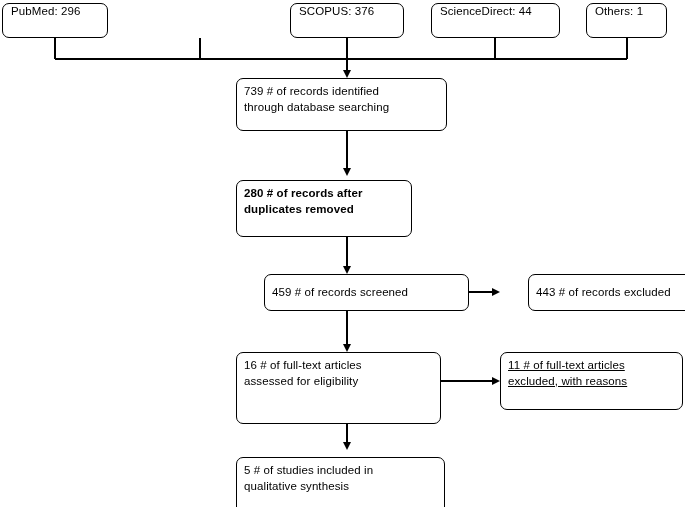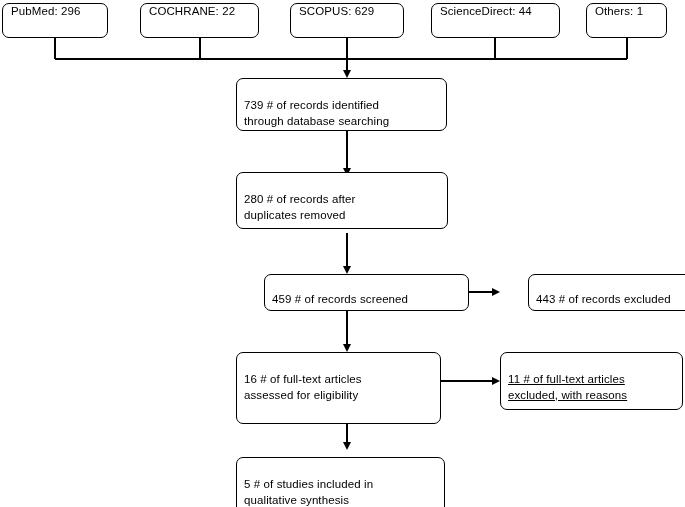--- a/index.html
+++ b/index.html
@@ -20,21 +20,21 @@
   }
   .node {
     position: absolute;
     box-sizing: border-box;
     border: 1px solid #000000;
     border-radius: 7px;
     background: #ffffff;
     font-size: 11.5px;
     line-height: 15.5px;
     color: #000000;
-    padding: 19px 7px 4px 7px;
+    padding: 5px 7px 4px 7px;
     white-space: pre-line;
     letter-spacing: 0.1px;
   }
   .node.centerline {
     display: flex;
     align-items: center;
     margin-left: 28px;
   }
   .source-node {
     height: 35px;
@@ -97,40 +97,37 @@
     <polygon class="arrowhead" points="500,381 492,377 492,385"></polygon>
 
     <line x1="347" y1="410" x2="347" y2="444"></line>
     <polygon class="arrowhead" points="347,450 343,442 351,442"></polygon>
   </svg>
 
   <div class="node source-node" style="left:2px; top:3px; width:106px;">
     <span>PubMed: 296</span>
   </div>
 
-  <div class="node source-node" style="left:140px; top:3px; width:119px;">
-    <span>COCHRANE: 22</span>
-  </div>
 
   <div class="node source-node" style="left:290px; top:3px; width:114px;">
-    <span>SCOPUS: 629</span>
+    <span>SCOPUS: 376</span>
   </div>
 
   <div class="node source-node" style="left:431px; top:3px; width:129px;">
     <span>ScienceDirect: 44</span>
   </div>
 
   <div class="node source-node" style="left:586px; top:3px; width:81px;">
     <span>Others: 1</span>
   </div>
 
   <div class="node" style="left:236px; top:78px; width:211px; height:53px;">739 # of records identified
 through database searching</div>
 
-  <div class="node" style="left:236px; top:172px; width:212px; height:57px;">280 # of records after
+  <div class="node" style="left:236px; top:180px; width:176px; height:57px;font-weight:bold;">280 # of records after
 duplicates removed</div>
 
   <div class="node centerline" style="left:236px; top:274px; width:205px; height:37px;">
     <span>459 # of records screened</span>
   </div>
 
   <div class="node" style="left:236px; top:352px; width:205px; height:72px;">16 # of full-text articles
 assessed for eligibility</div>
 
   <div class="node" style="left:236px; top:457px; width:209px; height:57px;">5 # of studies included in

